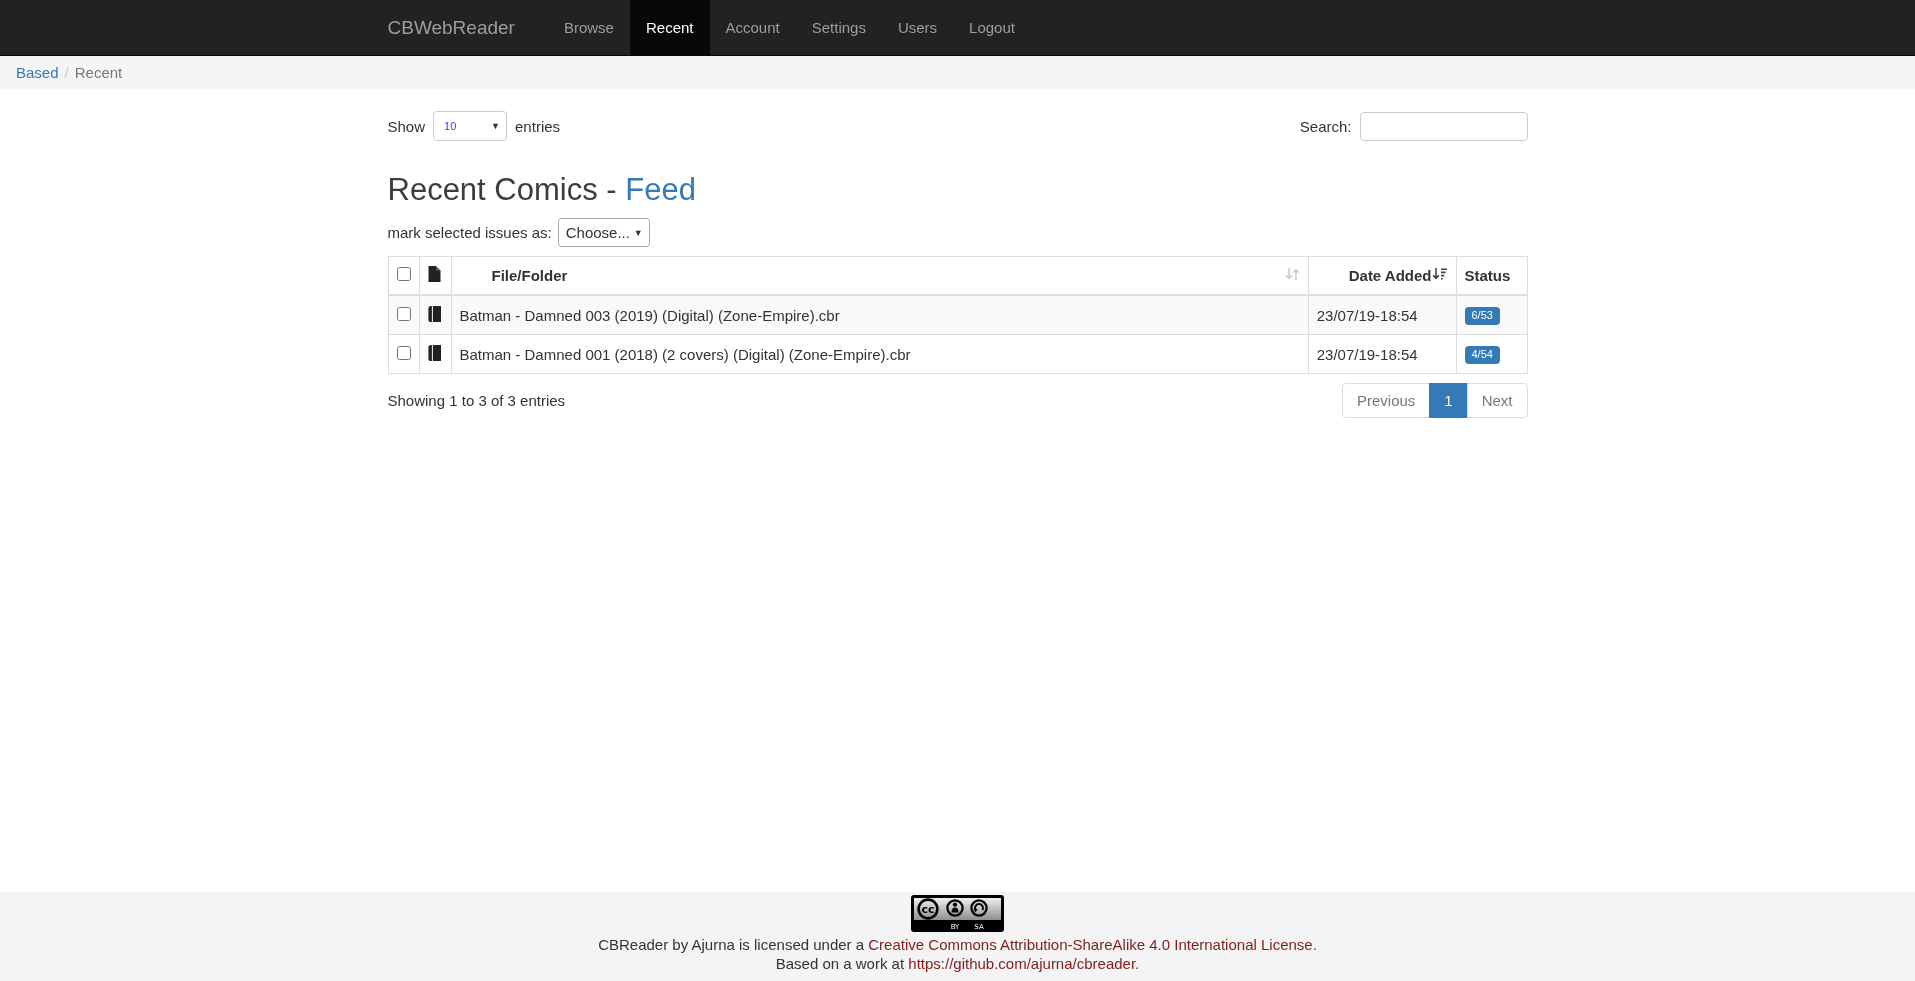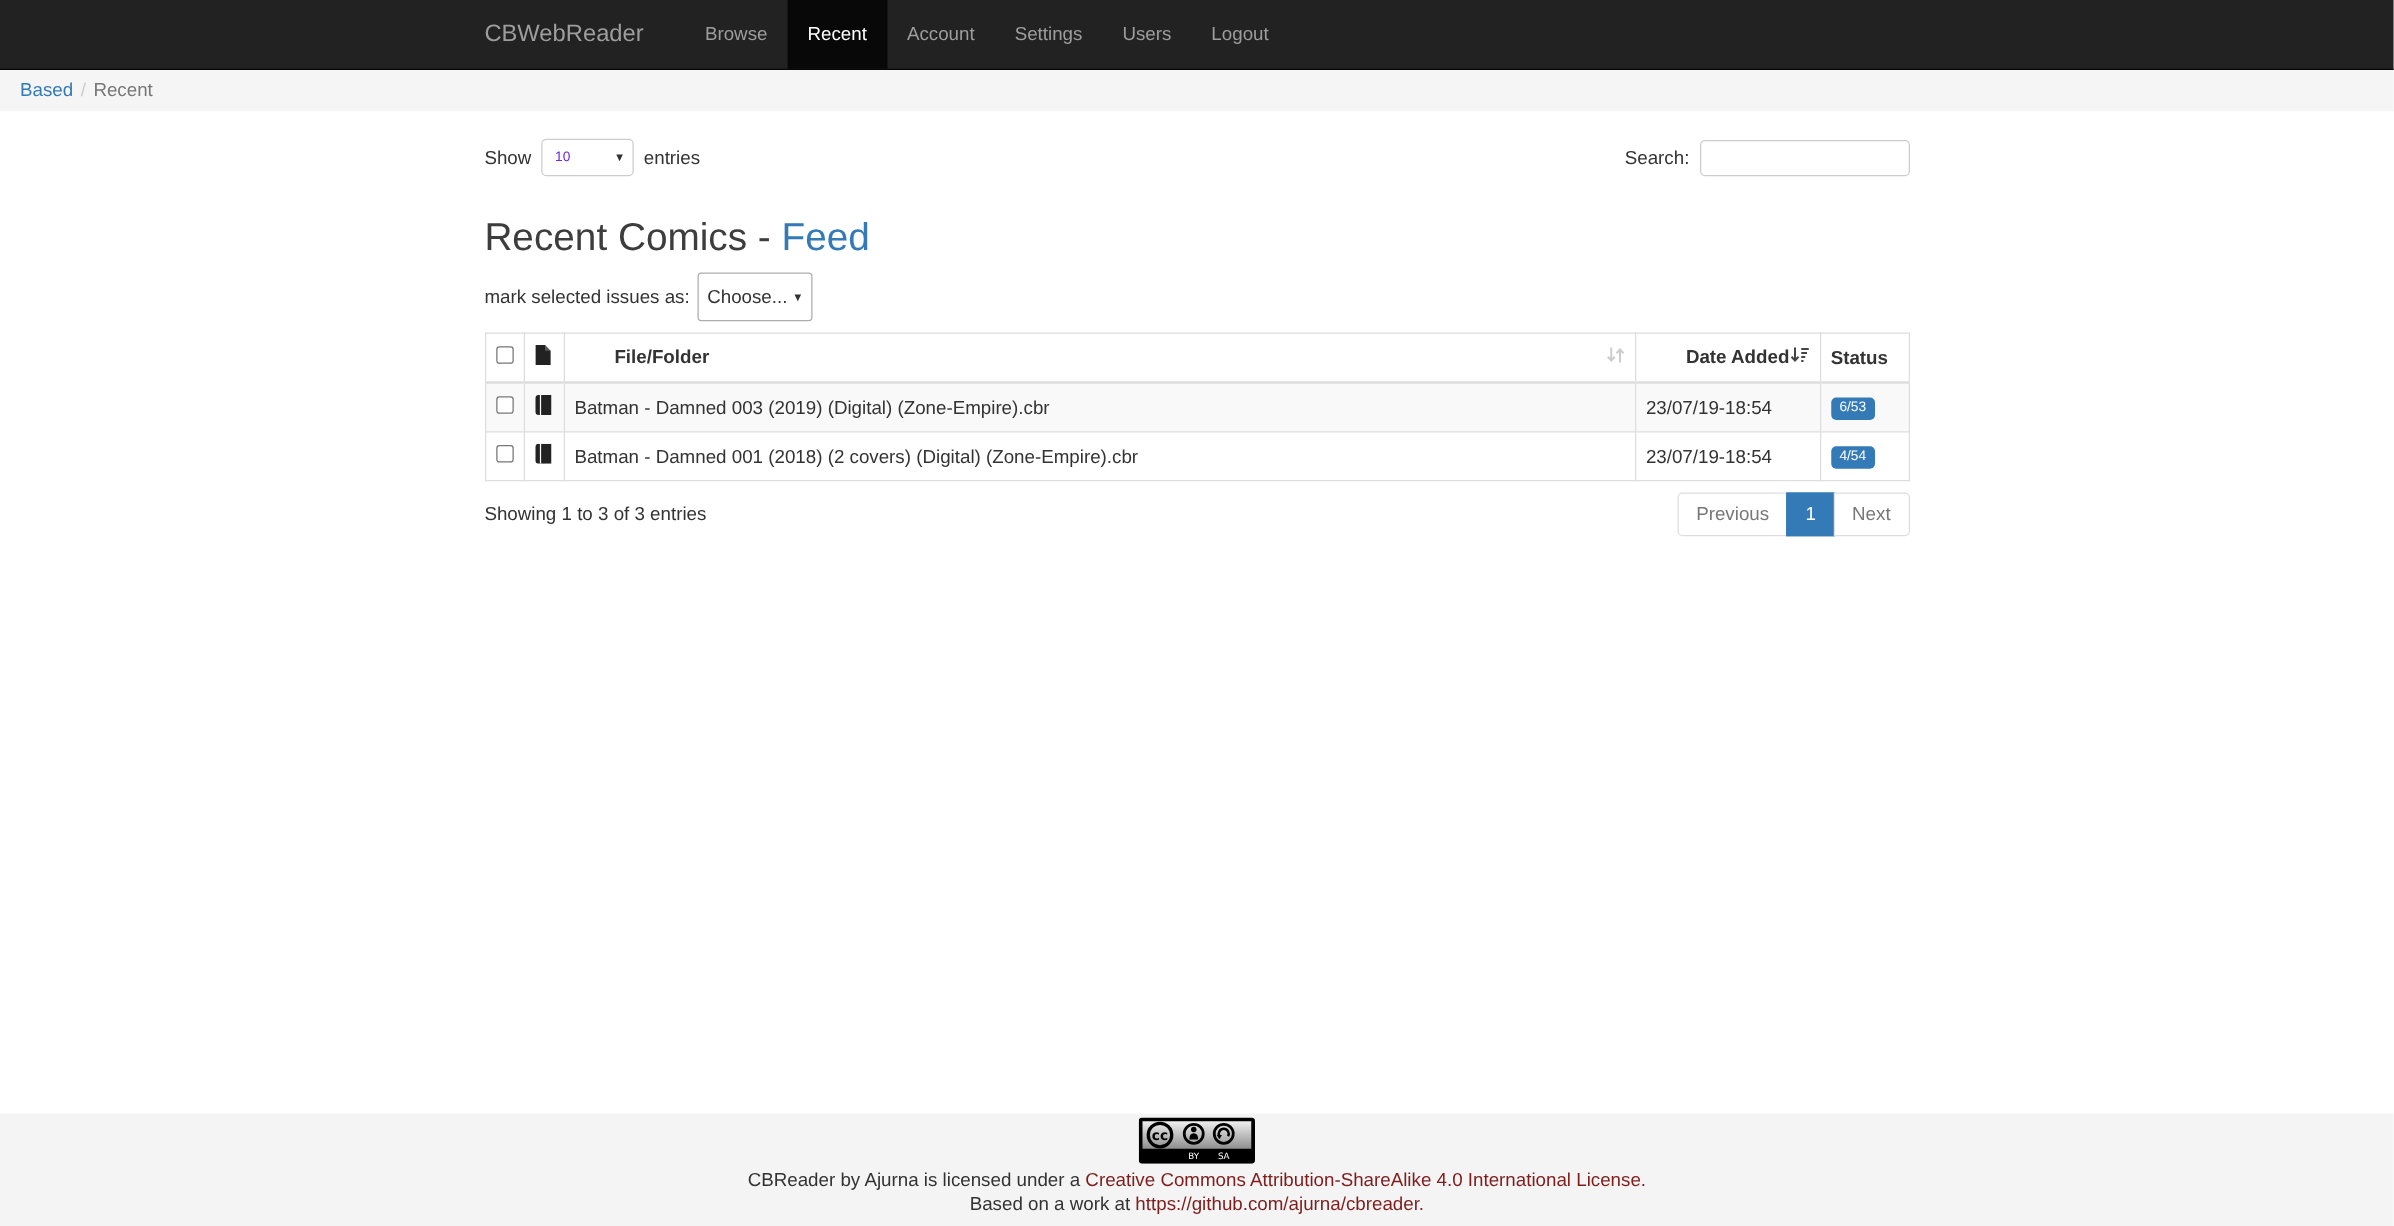--- a/index.html
+++ b/index.html
@@ -98,21 +98,21 @@
   h2.page-title {
     margin: 31px 0 10px;
     font-size: 31px;
     font-weight: 500;
     color: #3d3d3d;
   }
   h2.page-title a { color: #337ab7; }
 
   .mark-row { margin: 0 0 9px; font-size: 15px; color: #333; display: flex; align-items: center; gap: 6px; }
   .mark-select {
-    height: 39px; width: 92px;
+    height: 29px; width: 92px;
     border: 1px solid #adadad; border-radius: 3px;
     padding: 2px 18px 2px 7px; font-size: 15px; color: #333;
   }
 
   
   table.comics {
     width: 100%;
     border-collapse: collapse;
     font-size: 15px;
   }

